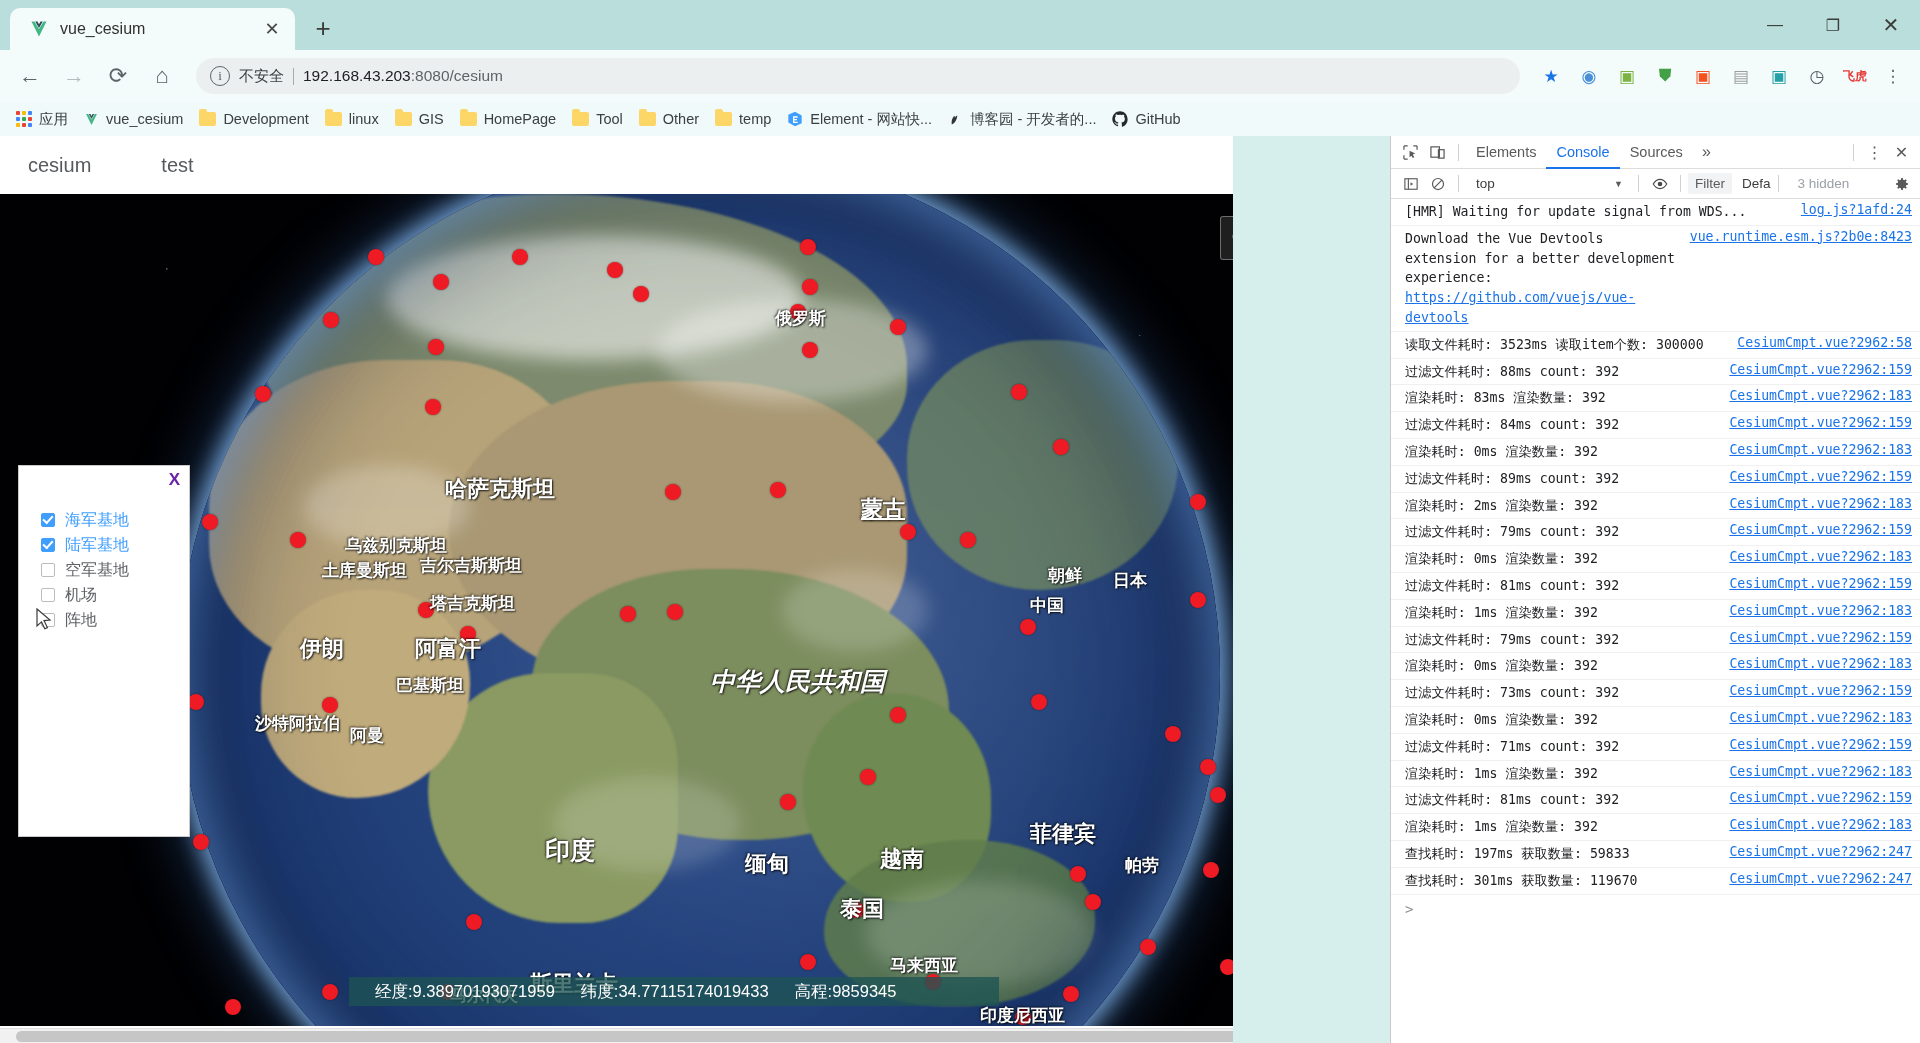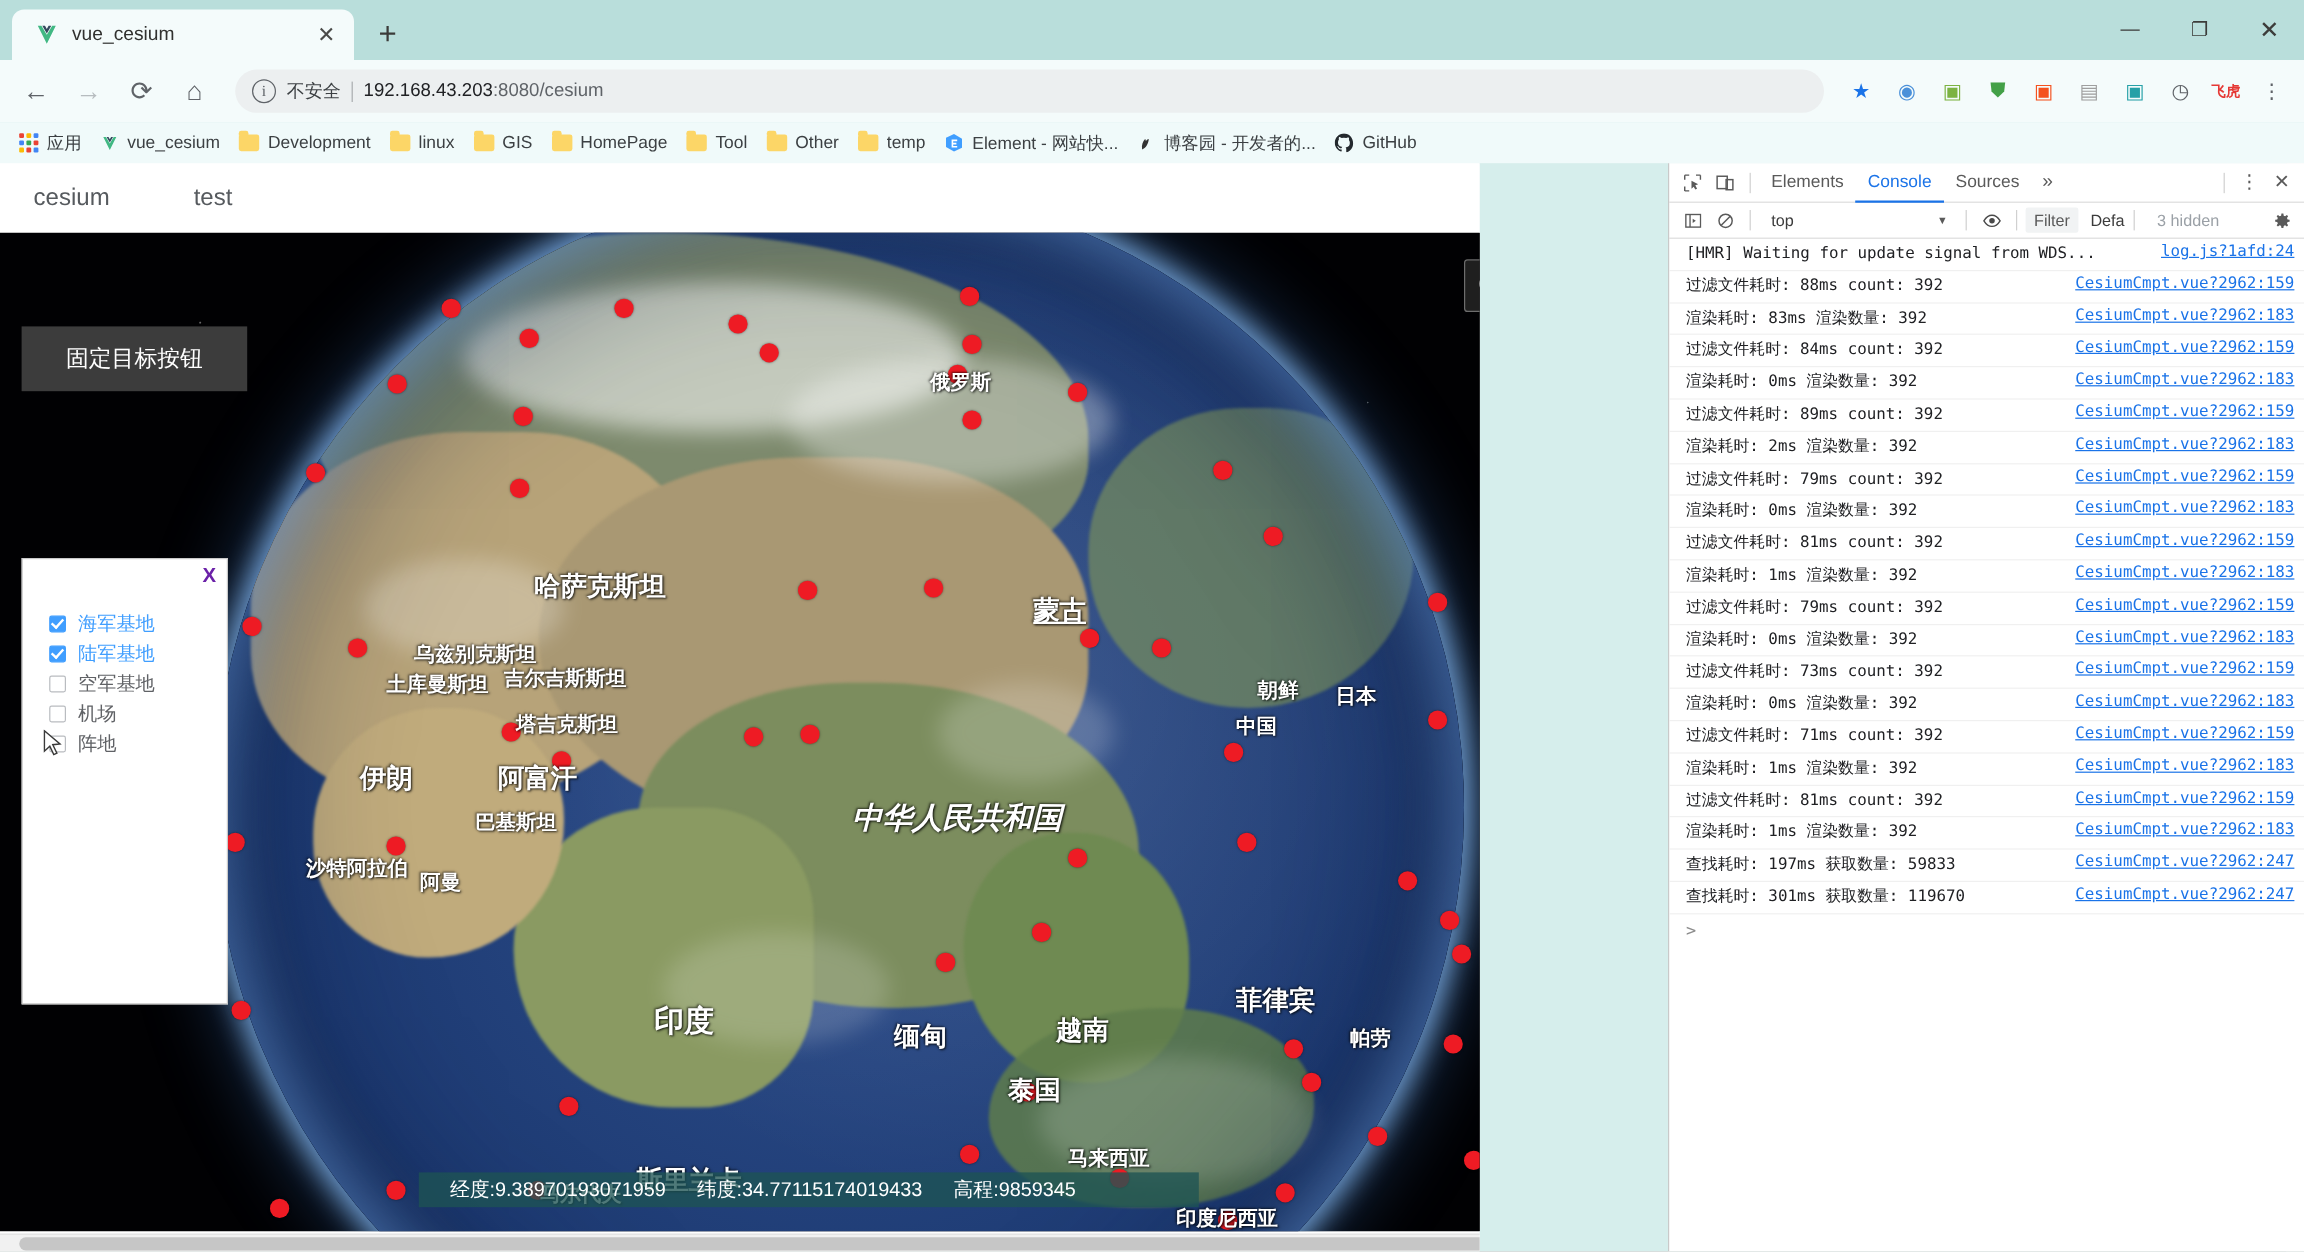--- a/index.html
+++ b/index.html
@@ -427,21 +427,20 @@
         </div>
         <div class="cesium-btn">
           <svg width="24" height="24" viewBox="0 0 24 24">
               <circle cx="12" cy="12" r="9" fill="none" stroke="#fff" stroke-width="2"></circle>
               <ellipse cx="12" cy="12" rx="4" ry="9" fill="none" stroke="#fff" stroke-width="1.6"></ellipse>
               <line x1="3" y1="12" x2="21" y2="12" stroke="#fff" stroke-width="1.6"></line>
             </svg>
         </div>
       </div>
 
-      <div class="fixed-btn">固定目标按钮</div>
 
       <div class="layer-panel">
         <div class="x">X</div>
         <div class="layer-list" id="layer-list">
             <div class="layer-row">
               <span class="cb on"></span>
               <span class="layer-label on">海军基地</span>
             </div>
             <div class="layer-row">
               <span class="cb on"></span>
@@ -554,20 +553,28 @@
       </div>
     </div>
 
     <div class="console-body">
       <div id="loglist">
           <div class="logrow">
             <div class="logtext">[HMR] Waiting for update signal from WDS...</div>
             <div class="logsrc">log.js?1afd:24</div>
           </div>
           <div class="logrow">
+            <div class="logtext">Download the Vue Devtools extension for a better development experience:<br><span class="loglink">https://github.com/vuejs/vue-devtools</span></div>
+            <div class="logsrc">vue.runtime.esm.js?2b0e:8423</div>
+          </div>
+          <div class="logrow">
+            <div class="logtext">读取文件耗时: 3523ms 读取item个数: 300000</div>
+            <div class="logsrc">CesiumCmpt.vue?2962:58</div>
+          </div>
+          <div class="logrow">
             <div class="logtext">过滤文件耗时: 88ms count: 392</div>
             <div class="logsrc">CesiumCmpt.vue?2962:159</div>
           </div>
           <div class="logrow">
             <div class="logtext">渲染耗时: 83ms 渲染数量: 392</div>
             <div class="logsrc">CesiumCmpt.vue?2962:183</div>
           </div>
           <div class="logrow">
             <div class="logtext">过滤文件耗时: 84ms count: 392</div>
             <div class="logsrc">CesiumCmpt.vue?2962:159</div>

